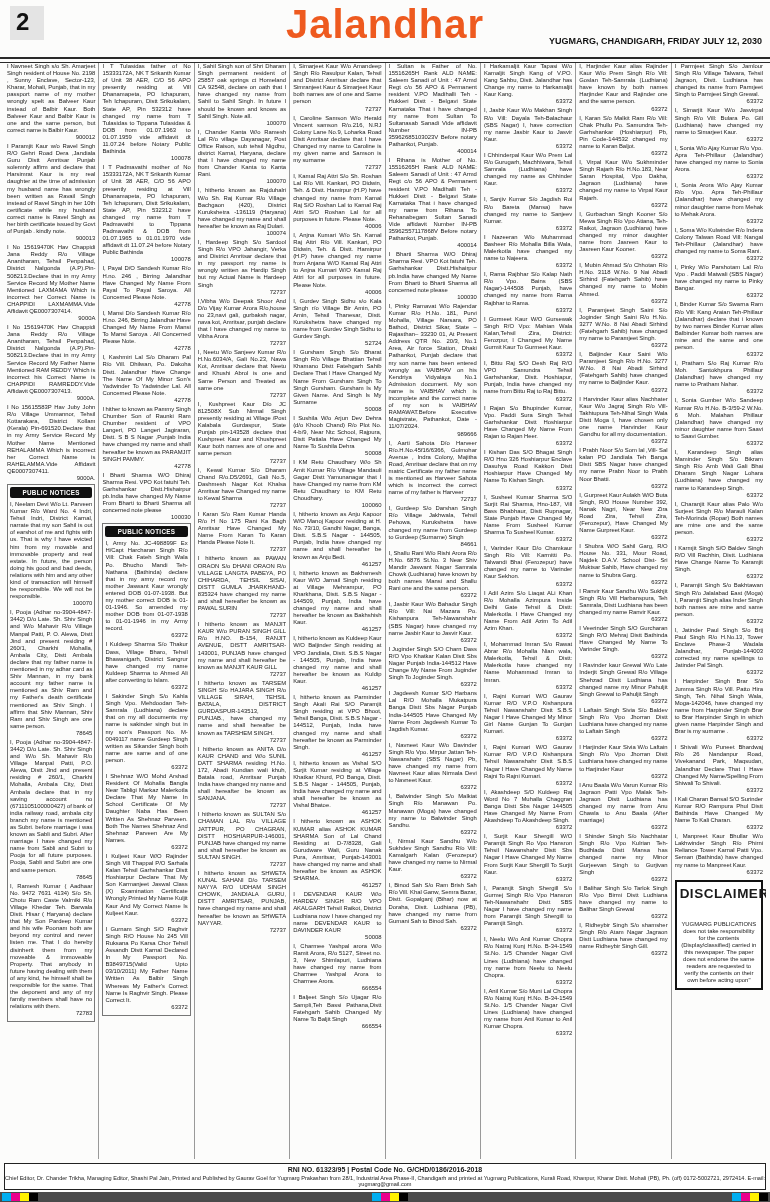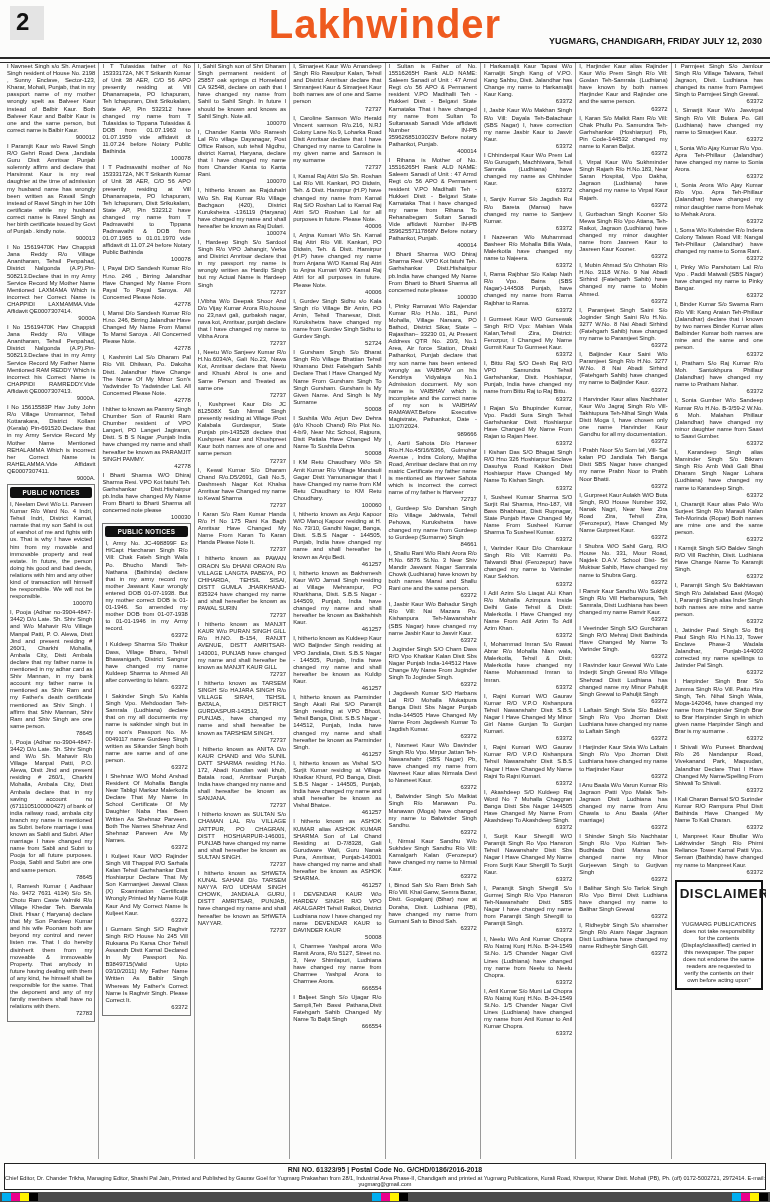--- a/index.html
+++ b/index.html
@@ -37,21 +37,21 @@
   .cmyk span{width:9px;height:8px;display:inline-block;}
   .cy{background:#00aeef;} .mg{background:#ec008c;} .yl{background:#fff200;} .bk{background:#000;}
   .cmyk-left{left:2px;} .cmyk-mid{left:372px;} .cmyk-right{right:2px;}
 </style>
 </head>
 <body>
 
 <div class="page">
   <div class="hdr">
     <div class="pageno">2</div>
-    <div class="masthead">Lakhwinder</div>
+    <div class="masthead">Jalandhar</div>
     <div class="dateline">YUGMARG, CHANDIGARH, FRIDAY JULY 12, 2030</div>
     <div class="hdr-rule"></div>
   </div>
 
   <div class="cols" id="cols-root">
       <div class="col">
         <div class="ad"><span>I Navneet Singh s/o Sh. Amarjeet Singh resident of House No. 2198 , Sunny Enclave, Sector-123, Kharar, Mohali, Punjab, that in my passport name of my mother wrongly spelt as Balveer Kaur instead of Balbir Kaur. Both Balveer Kaur and Balbir Kaur is one and the same person, but correct name is Balbir Kaur.</span><span class="ad-ref">900012</span></div>
         <div class="ad"><span>I Paramjit Kaur w/o Ravel Singh R/O Gehri Road Dera ,Jandiala Guru Distt Amritsar Punjab solemnly affirm and declare that Harsimrat Kaur is my real daughter at the time of admission my husband name has wrongly been written as Ravail Singh instead of Ravel Singh in her 10th certificate while my husband correct name is Ravel Singh as her birth certificate issued by Govt of Punjab . kindly note.</span><span class="ad-ref">900013</span></div>
         <div class="ad"><span>I No 15619470K Hav Chappidi Jana Reddy R/o Village Anantharam, Tehsil Penpahad, District Nalgonda (A.P).Pin-508213.Declare that in my Army Service Record My Mother Name Mentioned LAXMAMA Which is incorrect her Correct Name is CHAPPIDI LAXMAMMA.Vide Affidavit QE0007307414.</span><span class="ad-ref">9000A</span></div>
         <div class="ad"><span>I No 15619470K Hav Chappidi Jana Reddy R/o Village Anantharam, Tehsil Penpahad, District Nalgonda (A.P).Pin-508213.Declare that in my Army Service Record My Father Name Mentioned RAM REDDY Which is incorrect his Correct Name is CHAPPIDI RAMREDDY.Vide Affidavit QE0007307413.</span><span class="ad-ref">9000A.</span></div>

